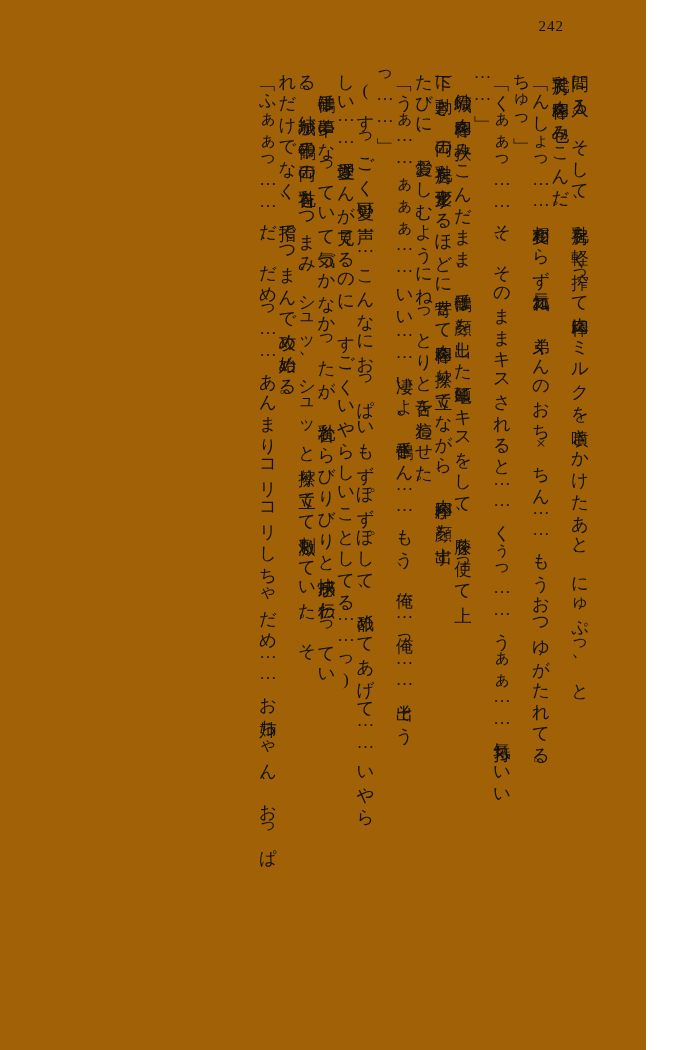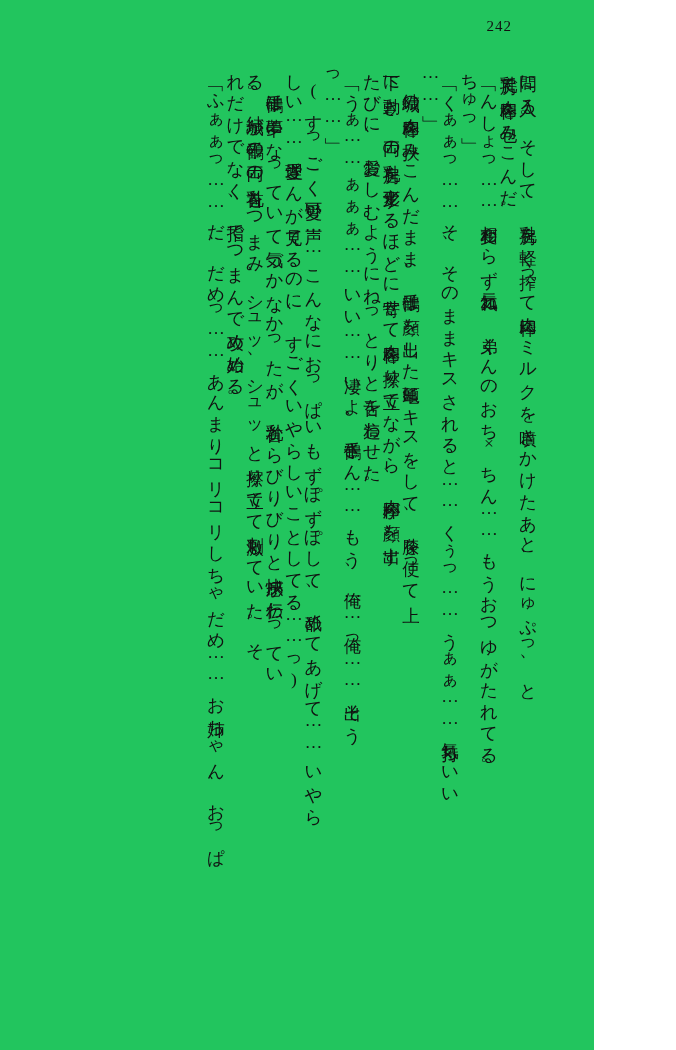--- a/index.html
+++ b/index.html
@@ -6,23 +6,23 @@
     margin: 0;
     padding: 0;
     background: #ffffff;
   }
   body {
     font-family: "Liberation Serif", "DejaVu Serif", serif;
     color: #111111;
   }
   .page {
     position: relative;
-    width: 594px;
+    width: 646px;
     height: 1050px;
-    background: #22c55e;
+    background: #a16207;
     overflow: hidden;
   }
   .page-number {
     position: absolute;
     top: 18px;
     right: 82px;
     font-size: 15px;
     letter-spacing: 1px;
     color: #111;
     font-family: "Liberation Serif", "DejaVu Serif", serif;

